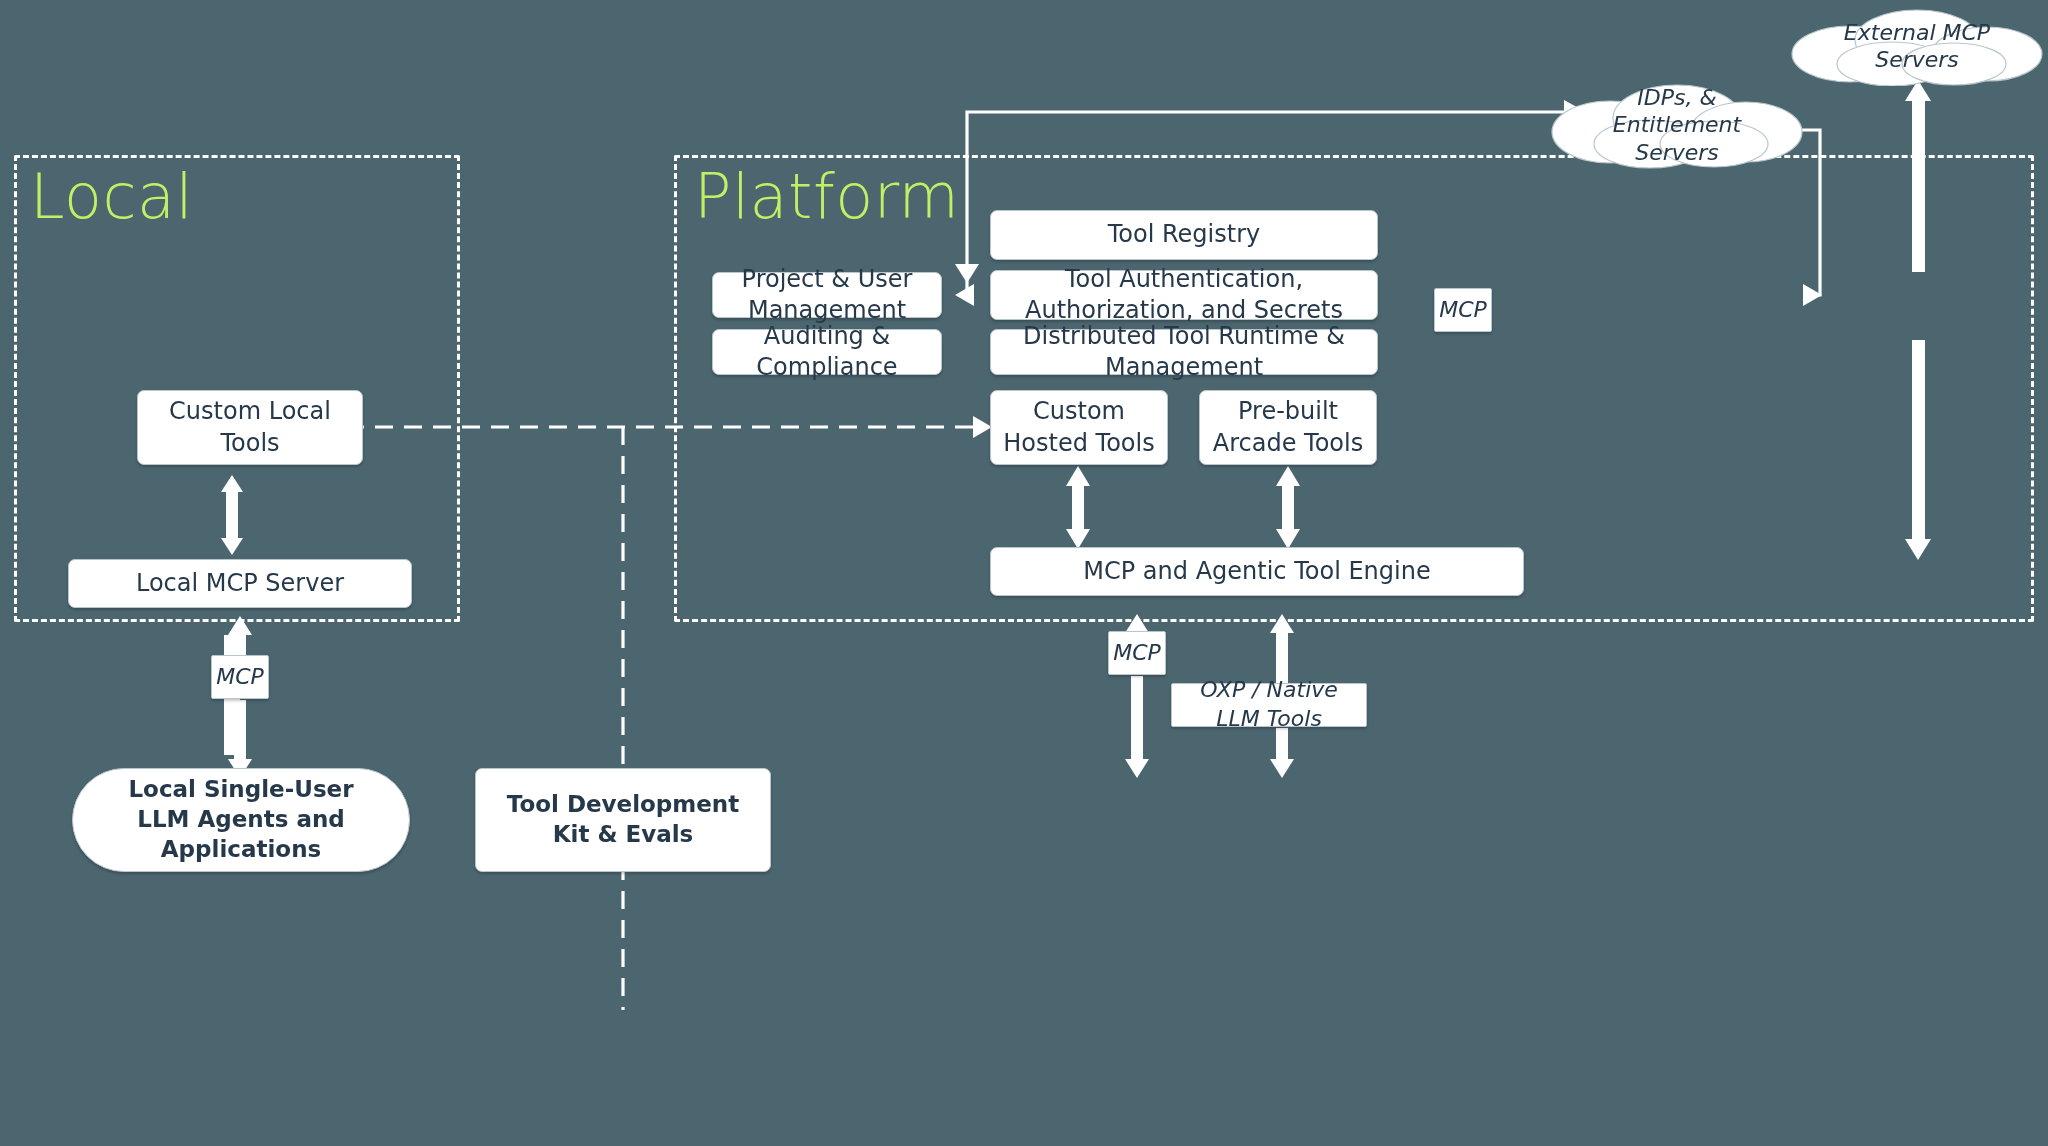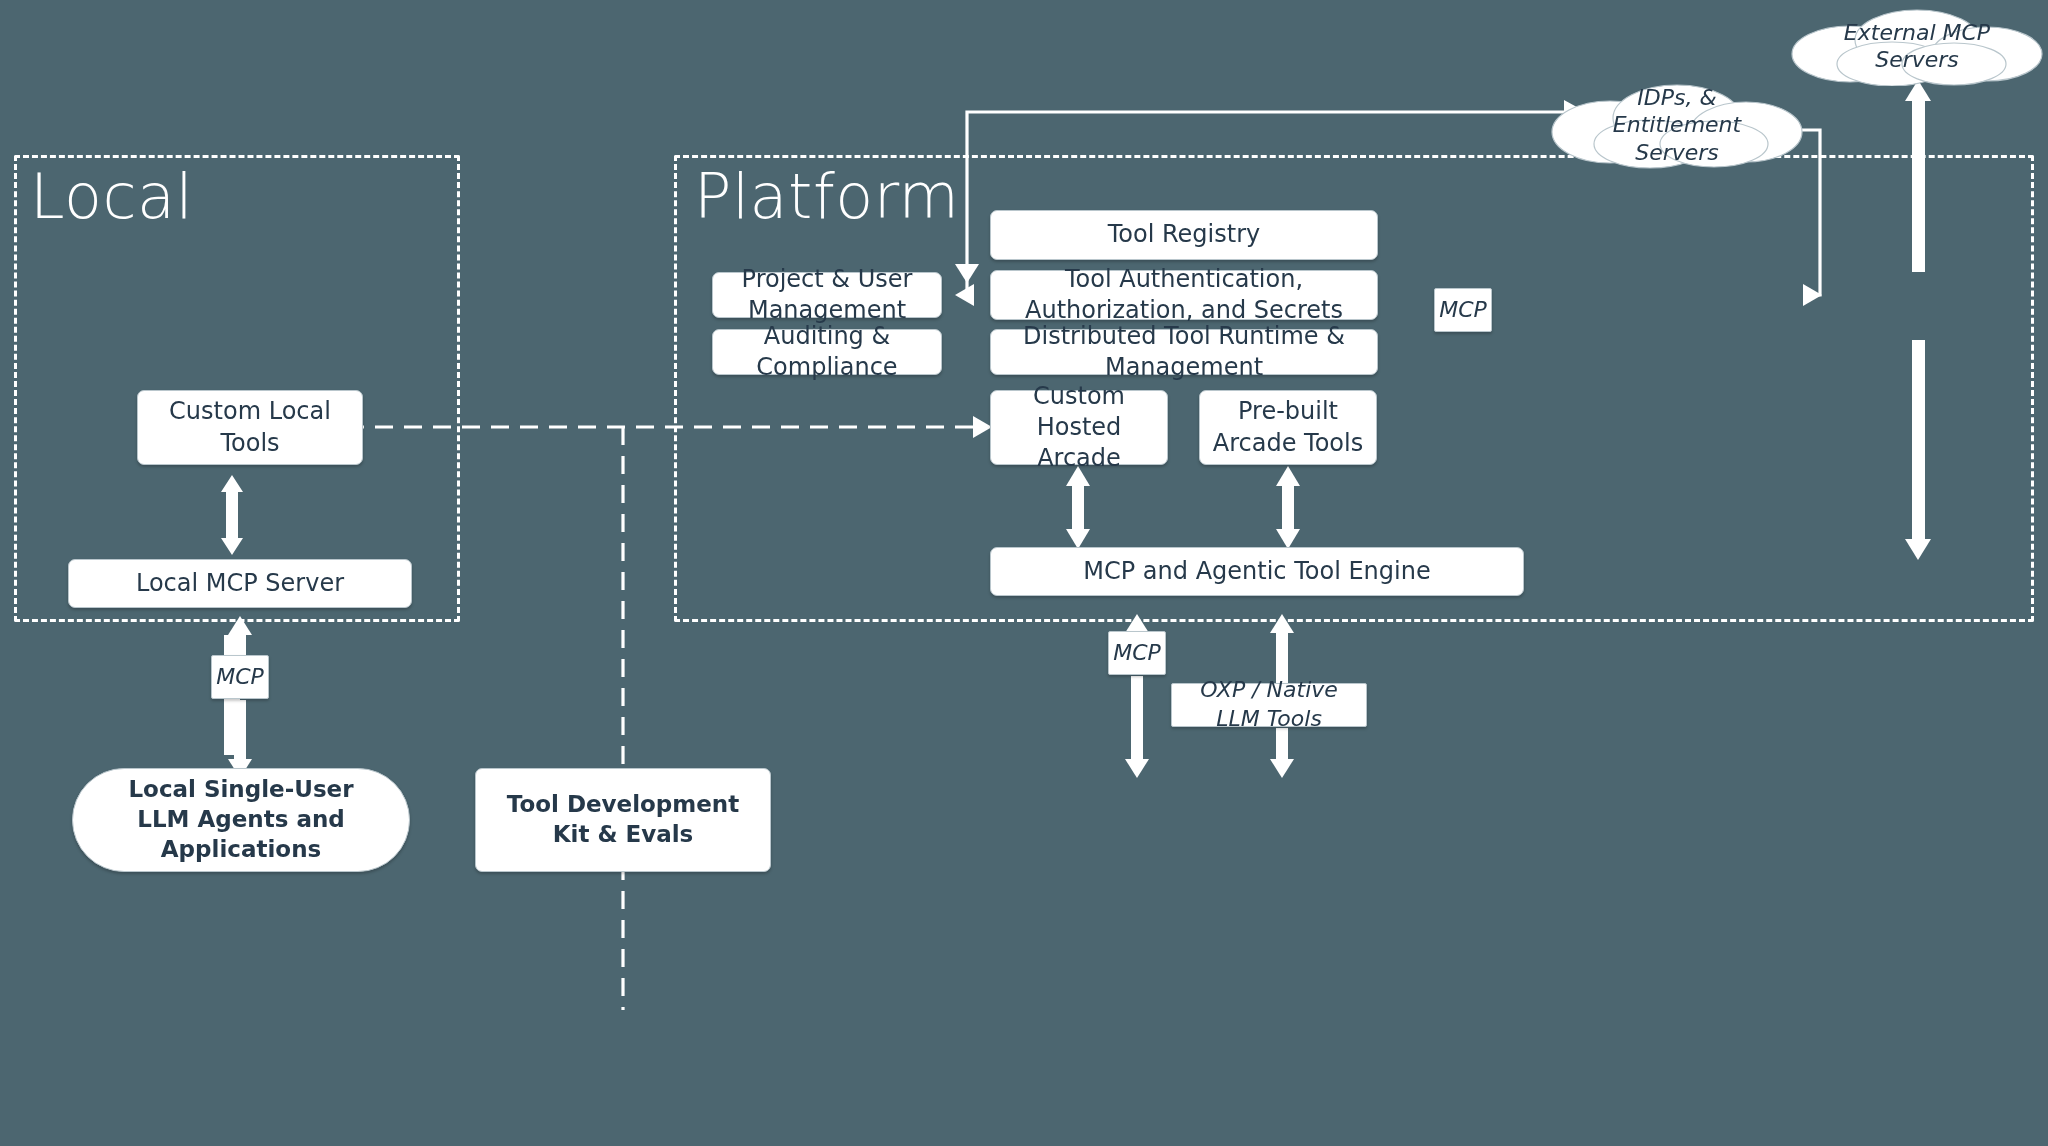--- a/index.html
+++ b/index.html
@@ -20,21 +20,21 @@
   
   .abs { position: absolute; box-sizing: border-box; }
 
   
   .zone {
     border: 3px dashed #ffffff;
     border-radius: 2px;
   }
   .zone-title {
     position: absolute;
-    color: #ffffff;
+    color: #bef264;
     font-weight: 300;
     letter-spacing: 0.5px;
     white-space: nowrap;
     font-family: "DejaVu Sans", "Liberation Sans", sans-serif;
   }
 
   
   .node {
     background: #ffffff;
     border: 1px solid #b9c6cc;
@@ -212,21 +212,21 @@
   <div class="abs node" style="left:712px; top:272px; width:230px; height:46px;">Project &amp; User Management</div>
 
   <div class="abs node" style="left:712px; top:329px; width:230px; height:46px;">Auditing &amp; Compliance</div>
 
   <div class="abs node" style="left:990px; top:210px; width:388px; height:50px;">Tool Registry</div>
 
   <div class="abs node" style="left:990px; top:270px; width:388px; height:50px;">Tool Authentication, Authorization, and Secrets</div>
 
   <div class="abs node" style="left:990px; top:329px; width:388px; height:46px;">Distributed Tool Runtime &amp; Management</div>
 
-  <div class="abs node" style="left:990px; top:390px; width:178px; height:75px;">Custom Hosted Arcade</div>
+  <div class="abs node" style="left:990px; top:390px; width:178px; height:75px;">Custom Hosted Tools</div>
 
   <div class="abs node" style="left:1199px; top:390px; width:178px; height:75px;">Pre-built Arcade Tools</div>
 
   <div class="abs node" style="left:990px; top:547px; width:534px; height:49px;">MCP and Agentic Tool Engine</div>
 
   <div class="abs node tag" style="left:1434px; top:288px; width:58px; height:44px;">MCP</div>
 
   <div class="abs node tag" style="left:1108px; top:631px; width:58px; height:44px;">MCP</div>
 
   <div class="abs node tag" style="left:1171px; top:683px; width:196px; height:44px;">OXP / Native LLM Tools</div>

